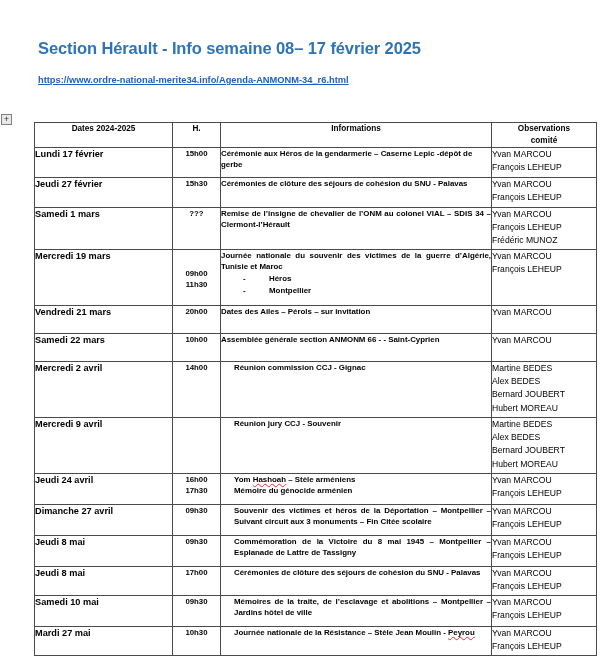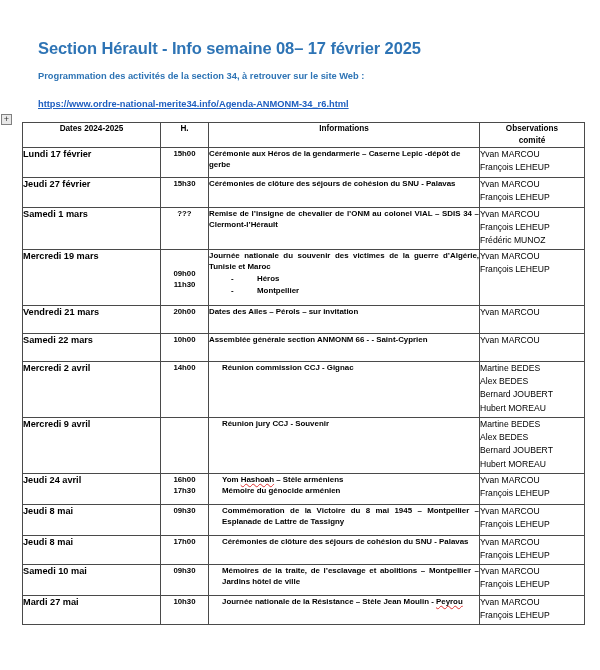--- a/index.html
+++ b/index.html
@@ -73,21 +73,21 @@
     line-height: 9px;
     text-align: center;
     color: #333;
     font-family: "Liberation Sans", sans-serif;
     cursor: pointer;
   }
 
   
   .agenda-wrap {
     position: absolute;
-    left: 22px;
+    left: 34px;
     top: 94px;
     width: 562px;
   }
   table.agenda {
     border-collapse: collapse;
     width: 562px;
     table-layout: fixed;
   }
   table.agenda td, table.agenda th {
     border: 1px solid #4a4a4a;
@@ -169,21 +169,20 @@
     text-decoration-skip-ink: none;
   }
 </style>
 </head>
 <body>
 
 <div class="page">
 
   <div class="header-block">
     <h1 class="doc-title">Section Hérault - Info semaine 08– 17 février 2025</h1>
-    <p class="doc-subtitle">Programmation des activités de la section 34, à retrouver sur le site Web :</p>
     <div class="doc-link-row">
       <span class="doc-link">https://www.ordre-national-merite34.info/Agenda-ANMONM-34_r6.html</span>
     </div>
   </div>
 
   <div class="table-handle">+</div>
 
   <div class="agenda-wrap">
     <table class="agenda">
       <colgroup>
@@ -321,20 +320,31 @@
               <span class="sp-misspell">Hashoah</span><span> – Stèle arméniens</span>
             </p>
             <p class="indent">Mémoire du génocide arménien</p>
           </td>
           <td class="cell-obs">
             <span class="nm">Yvan MARCOU</span>
             <span class="nm">François LEHEUP</span>
           </td>
         </tr>
 
+        <tr style="height:31px">
+          <td class="cell-date">Dimanche 27 avril</td>
+          <td class="cell-time">09h30</td>
+          <td class="cell-info justify">
+              <p class="indent">Souvenir des victimes et héros de la Déportation – Montpellier – Suivant circuit aux 3 monuments – Fin Citée scolaire</p>
+            </td>
+          <td class="cell-obs">
+            <span class="nm">Yvan MARCOU</span>
+            <span class="nm">François LEHEUP</span>
+          </td>
+        </tr>
 
         <tr style="height:31px">
           <td class="cell-date">Jeudi 8 mai</td>
           <td class="cell-time">09h30</td>
           <td class="cell-info justify">
               <p class="indent">Commémoration de la Victoire du 8 mai 1945 – Montpellier – Esplanade de Lattre de Tassigny</p>
             </td>
           <td class="cell-obs">
             <span class="nm">Yvan MARCOU</span>
             <span class="nm">François LEHEUP</span>

